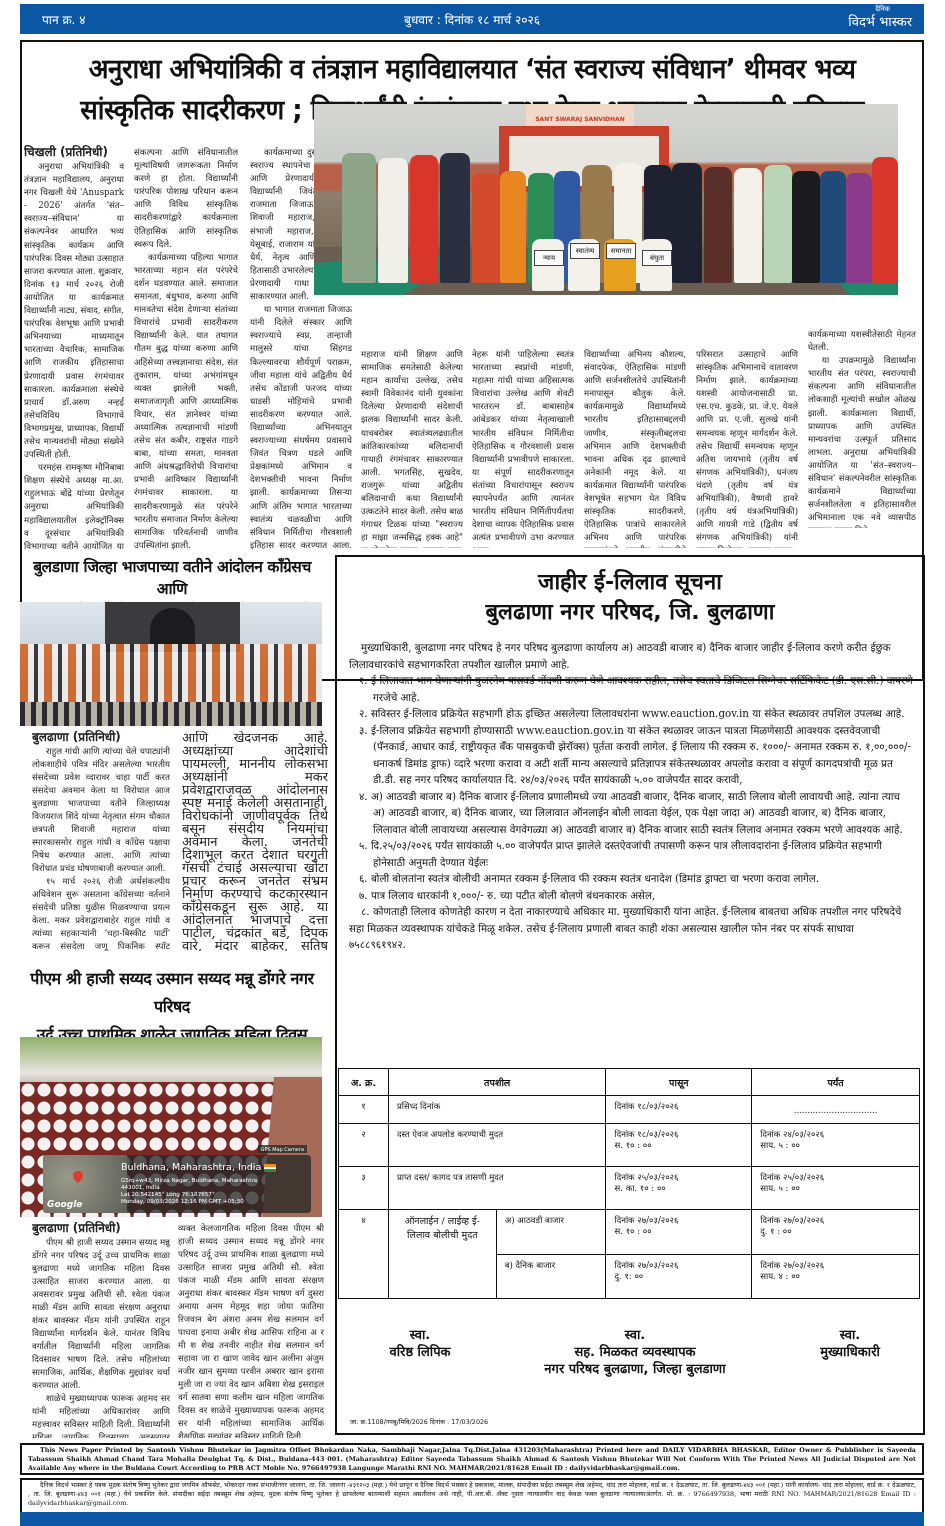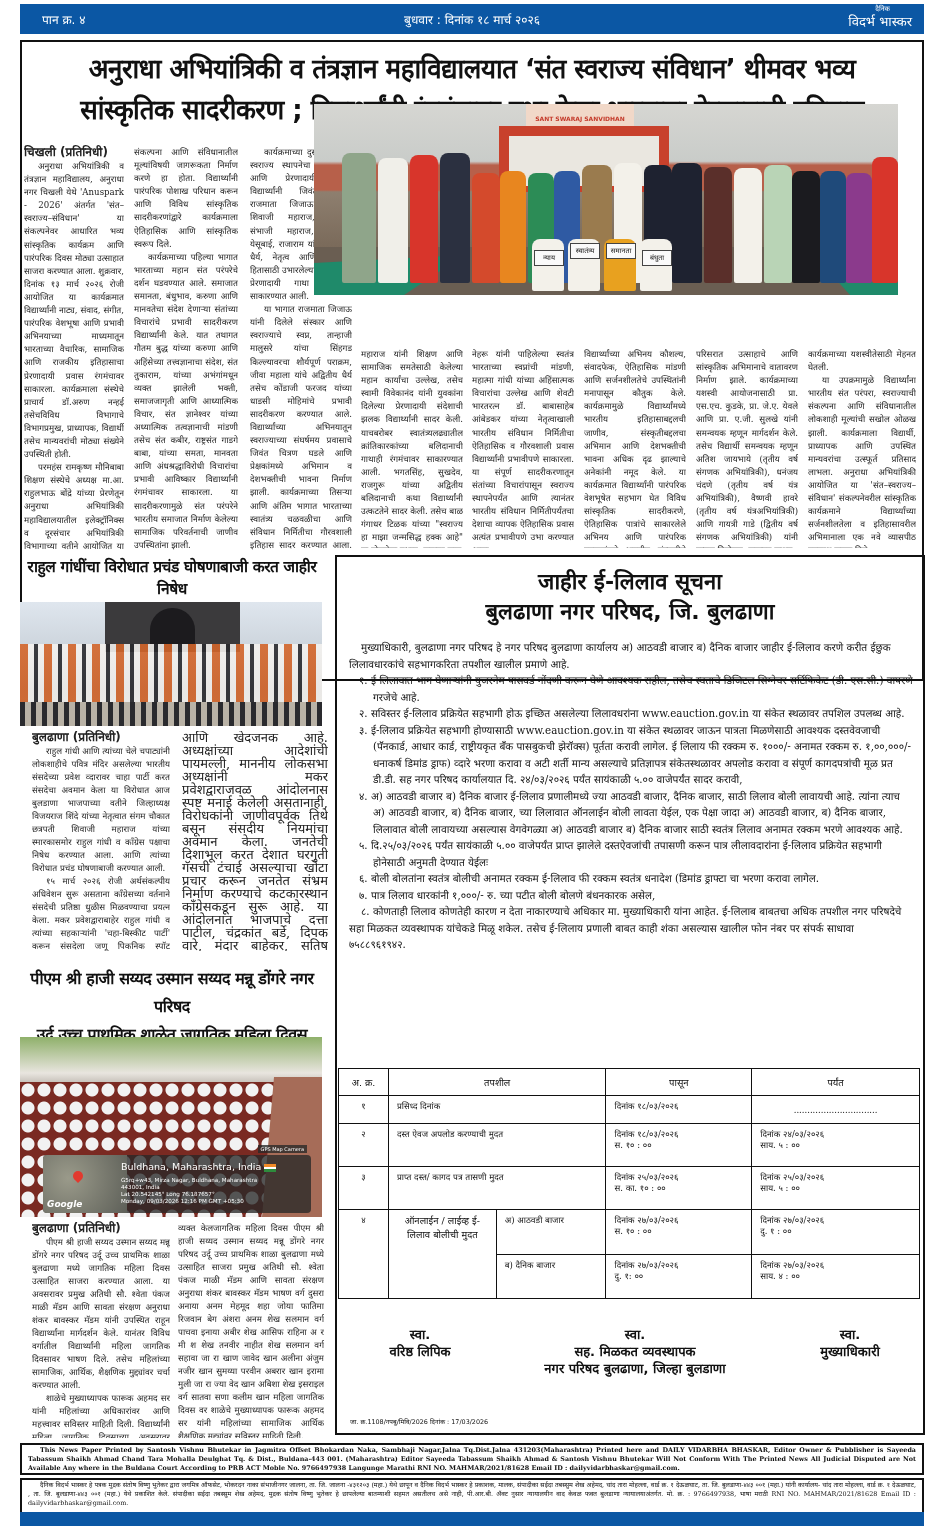--- a/index.html
+++ b/index.html
@@ -55,21 +55,21 @@
 
   .notice { position: absolute; left: 335px; top: 555px; width: 590px; height: 880px; border: 2px solid #111; }
   .notice-title { position: absolute; left: 0; right: 0; text-align: center; font-family: "DejaVu Sans", sans-serif; font-weight: bold; font-size: 22px; line-height: 30px; }
   .notice-body { position: absolute; left: 12px; right: 10px; top: 82px; font-family: "DejaVu Serif", serif; font-size: 10.3px; line-height: 16.5px; color: #111; }
   .notice-body .intro { text-indent: 12px; }
   .notice-body .item { padding-left: 24px; text-indent: -14px; }
   .notice-body .item.last { padding-left: 0; text-indent: 12px; }
 
   table.sched { position: absolute; left: 338px; top: 1068px; width: 582px; border-collapse: collapse; font-family: "DejaVu Serif", serif; font-size: 8.5px; }
   table.sched th, table.sched td { border: 1px solid #111; vertical-align: top; padding: 4px 8px; }
-  table.sched th { font-family: "DejaVu Sans", sans-serif; font-weight: normal; font-size: 9.5px; text-align: center; height: 27px; vertical-align: middle; }
+  table.sched th { font-family: "DejaVu Sans", sans-serif; font-weight: bold; font-size: 9.5px; text-align: center; height: 27px; vertical-align: middle; }
   table.sched td.c { text-align: center; }
 
   .sign { position: absolute; text-align: center; font-family: "DejaVu Sans", sans-serif; font-weight: bold; font-size: 13px; line-height: 17px; }
   .ref { position: absolute; left: 350px; top: 1417px; font-size: 6.4px; font-family: "DejaVu Sans", sans-serif; }
 
   .imprint { position: absolute; left: 20px; width: 904px; border: 2px solid #111; font-family: "DejaVu Serif", serif; font-size: 6.4px; line-height: 8.8px; padding: 1px 6px; text-align: justify; font-weight: bold; }
   .imprint p { text-indent: 12px; }
   .bottombar { position: absolute; left: 20px; top: 1512px; width: 904px; height: 14px; background: #0b57a4; }
 </style>
 </head>
@@ -150,26 +150,27 @@
 </div>
 <div class="col" style="left:472px; top:348px; width:102px; height:200px;">
   <p style="text-indent:0">नेहरू यांनी पाहिलेल्या स्वतंत्र भारताच्या स्वप्नांची मांडणी, महात्मा गांधी यांच्या अहिंसात्मक विचारांचा उल्लेख आणि शेवटी भारतरत्न डॉ. बाबासाहेब आंबेडकर यांच्या नेतृत्वाखाली भारतीय संविधान निर्मितीचा ऐतिहासिक व गौरवशाली प्रवास विद्यार्थ्यांनी प्रभावीपणे साकारला. या संपूर्ण सादरीकरणातून संतांच्या विचारांपासून स्वराज्य स्थापनेपर्यंत आणि त्यानंतर भारतीय संविधान निर्मितीपर्यंतचा देशाचा व्यापक ऐतिहासिक प्रवास अत्यंत प्रभावीपणे उभा करण्यात आला.</p>
 </div>
 <div class="col" style="left:584px; top:348px; width:102px; height:200px;">
   <p style="text-indent:0">विद्यार्थ्यांच्या अभिनय कौशल्य, संवादफेक, ऐतिहासिक मांडणी आणि सर्जनशीलतेचे उपस्थितांनी मनापासून कौतुक केले. कार्यक्रमामुळे विद्यार्थ्यांमध्ये भारतीय इतिहासाबद्दलची जाणीव, संस्कृतीबद्दलचा अभिमान आणि देशभक्तीची भावना अधिक दृढ झाल्याचे अनेकांनी नमूद केले. या कार्यक्रमात विद्यार्थ्यांनी पारंपरिक वेशभूषेत सहभाग घेत विविध सांस्कृतिक सादरीकरणे, ऐतिहासिक पात्रांचे साकारलेले अभिनय आणि पारंपरिक उपक्रमांद्वारे भारतीय संस्कृतीचे वैभव दाखवले. त्यामुळे संपूर्ण</p>
 </div>
 <div class="col" style="left:696px; top:348px; width:102px; height:200px;">
   <p style="text-indent:0">परिसरात उत्साहाचे आणि सांस्कृतिक अभिमानाचे वातावरण निर्माण झाले. कार्यक्रमाच्या यशस्वी आयोजनासाठी प्रा. एस.एच. कुडके, प्रा. जे.ए. येवले आणि प्रा. ए.जी. सुलखे यांनी समन्वयक म्हणून मार्गदर्शन केले. तसेच विद्यार्थी समन्वयक म्हणून अतिश जायभाये (तृतीय वर्ष संगणक अभियांत्रिकी), धनंजय चंदणे (तृतीय वर्ष यंत्र अभियांत्रिकी), वैष्णवी हावरे (तृतीय वर्ष यंत्रअभियांत्रिकी) आणि गायत्री गाडे (द्वितीय वर्ष संगणक अभियांत्रिकी) यांनी उत्कृष्ट नियोजन, समन्वय साधत</p>
 </div>
-<div class="col" style="left:808px; top:348px; width:108px; height:200px;">
+<div class="col" style="left:808px; top:328px; width:108px; height:200px;">
   <p style="text-indent:0">कार्यक्रमाच्या यशस्वीतेसाठी मेहनत घेतली.</p>
   <p>या उपक्रमामुळे विद्यार्थ्यांना भारतीय संत परंपरा, स्वराज्याची संकल्पना आणि संविधानातील लोकशाही मूल्यांची सखोल ओळख झाली. कार्यक्रमाला विद्यार्थी, प्राध्यापक आणि उपस्थित मान्यवरांचा उत्स्फूर्त प्रतिसाद लाभला. अनुराधा अभियांत्रिकी आयोजित या 'संत–स्वराज्य–संविधान' संकल्पनेवरील सांस्कृतिक कार्यक्रमाने विद्यार्थ्यांच्या सर्जनशीलतेला व इतिहासावरील अभिमानाला एक नवे व्यासपीठ उपलब्ध करून दिले.</p>
 </div>
 
 <div class="sub-head" style="left:22px; top:556px; width:300px;">
+  <div>बुलडाणा जिल्हा भाजपाच्या वतीने आंदोलन कॉंग्रेसच आणि</div>
   <div>राहुल गांधींचा विरोधात प्रचंड घोषणाबाजी करत जाहीर निषेध</div>
 </div>
 <div class="photo photo-protest">
   <div class="gate"></div>
   <div class="gate-door"></div>
   <div class="crowd"></div>
   <div class="legs"></div>
 </div>
 <div class="col" style="left:32px; top:729px; width:138px; height:222px; font-size:8.6px; line-height:13px;">
   <span class="dateline">बुलढाणा (प्रतिनिधी)</span>

